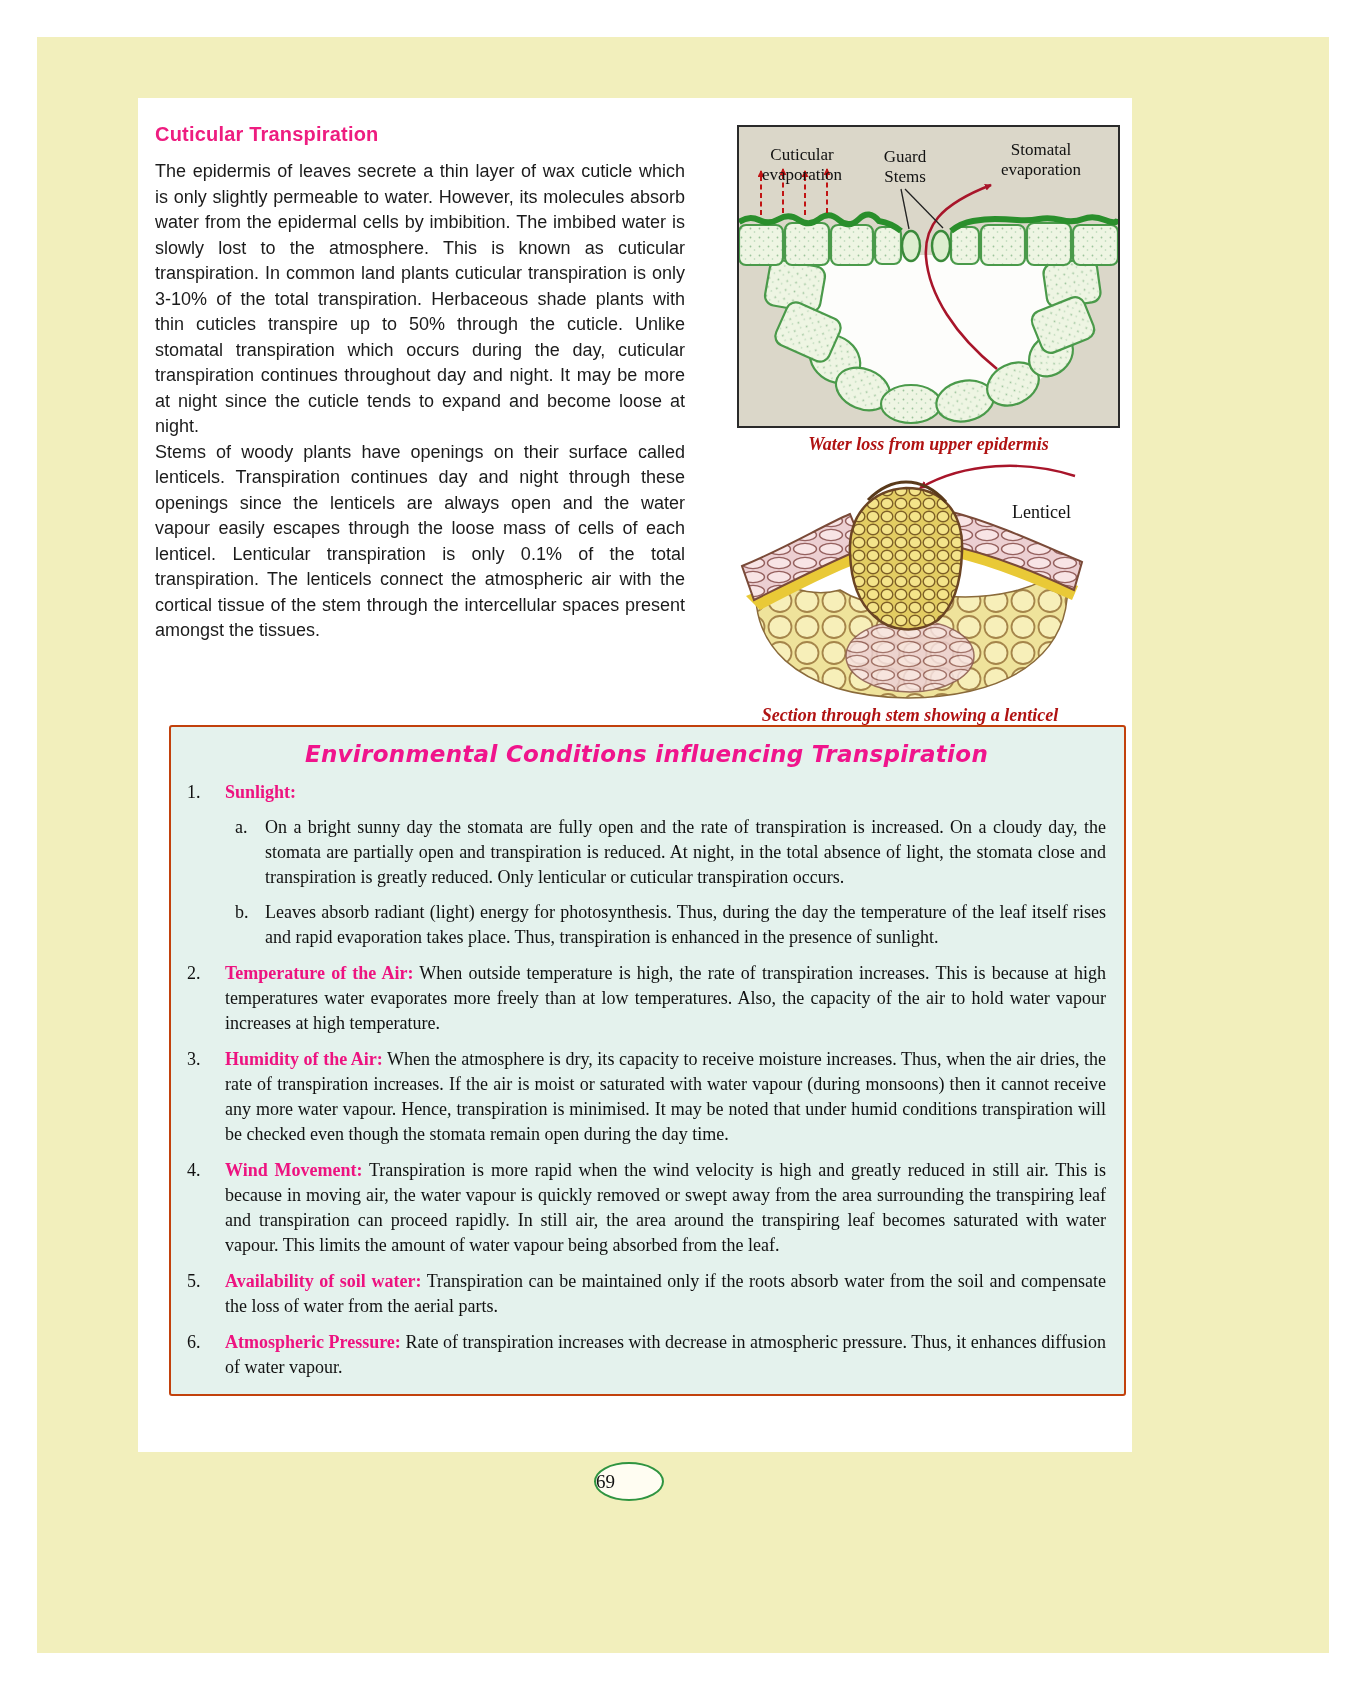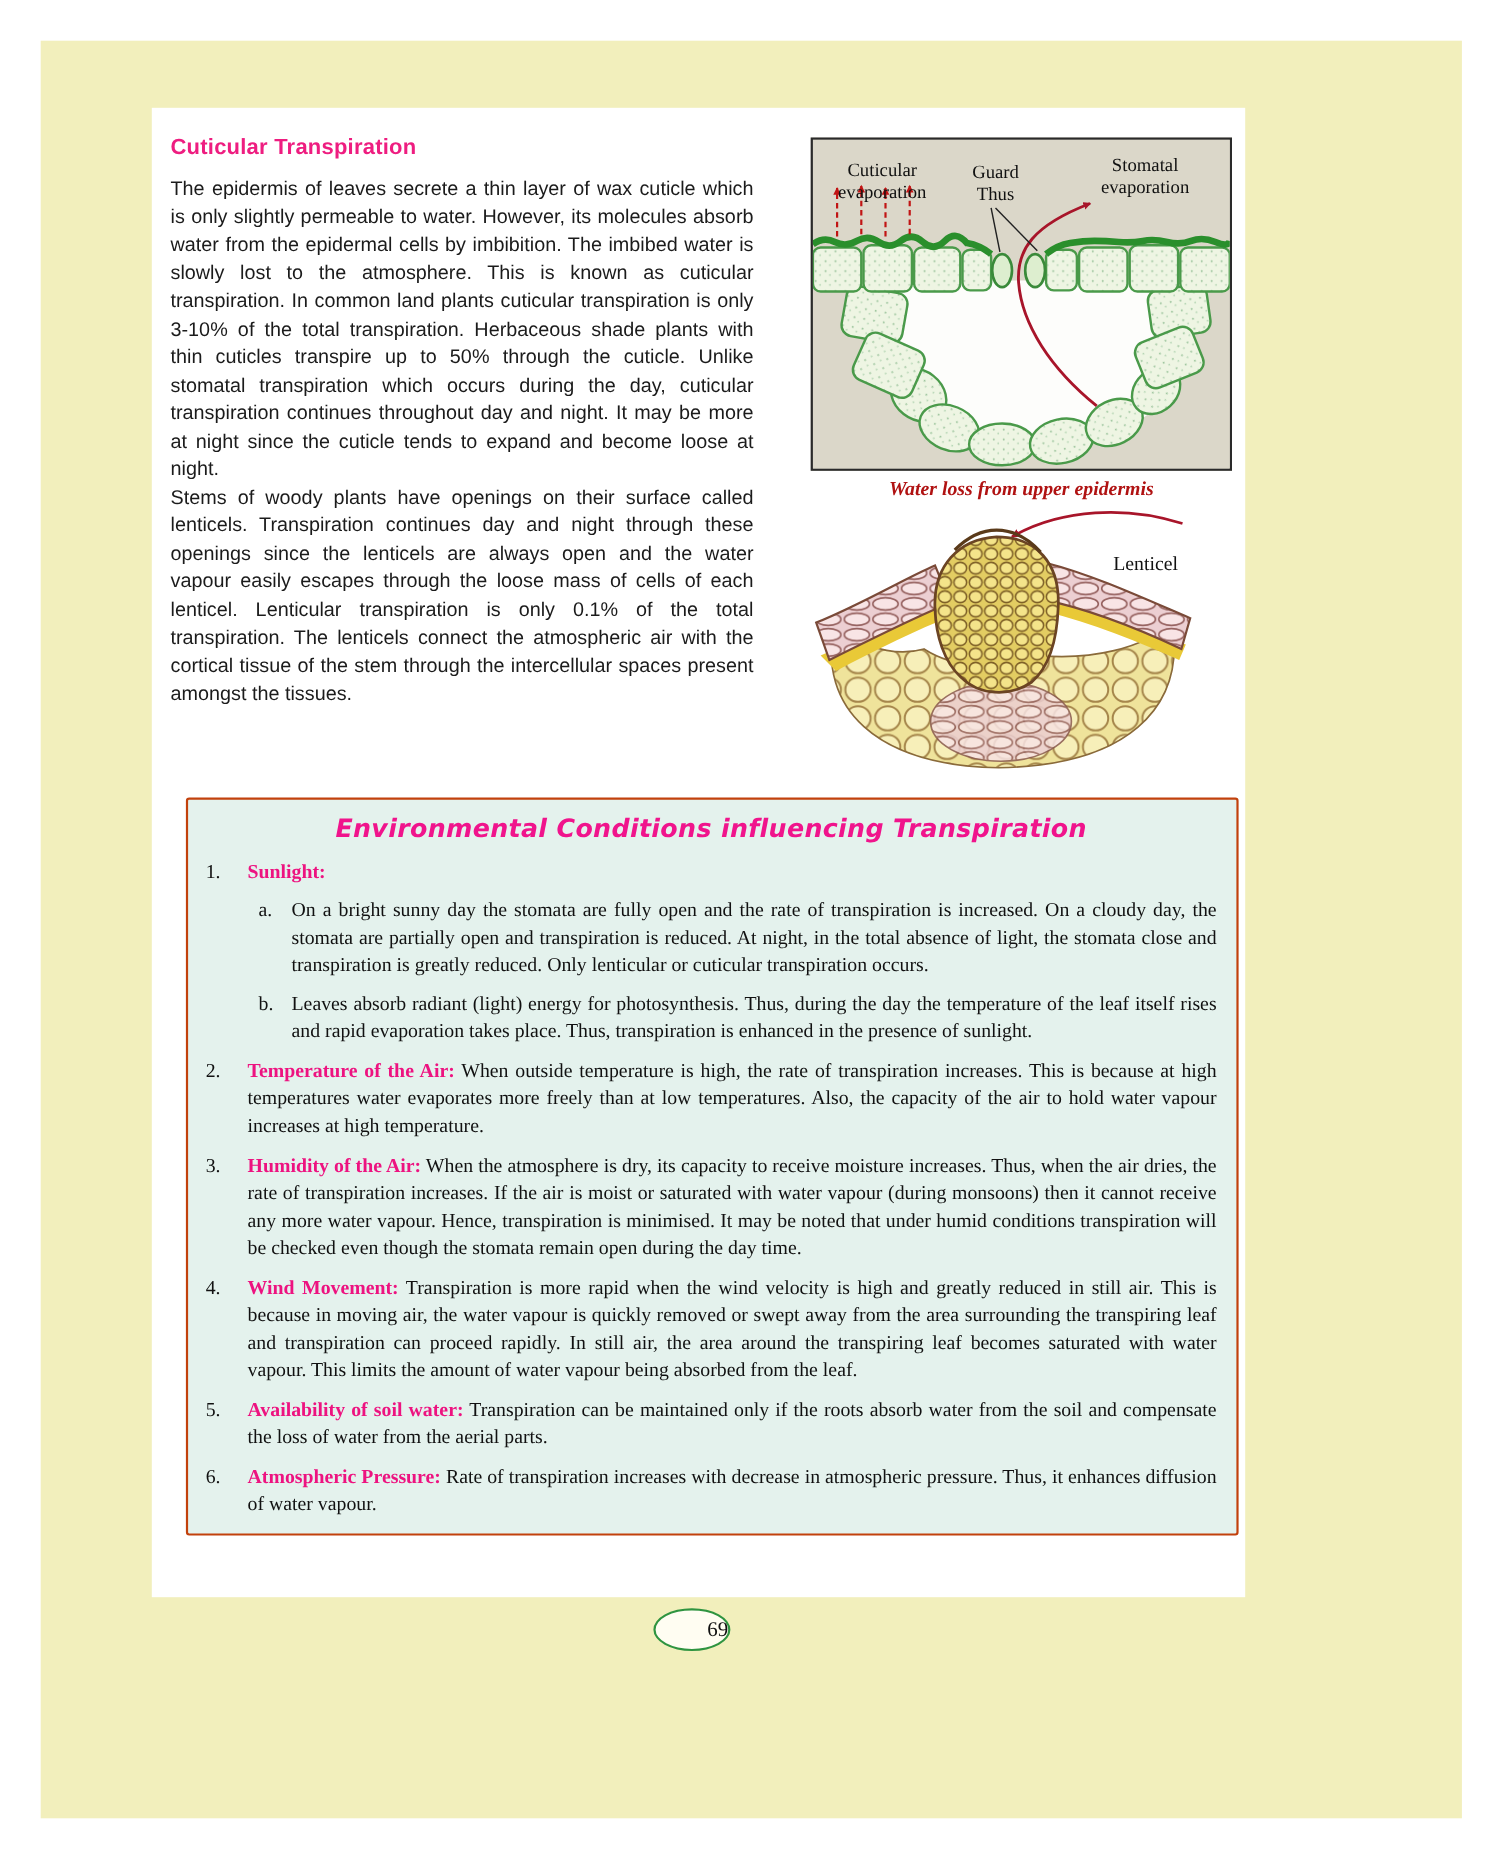--- a/index.html
+++ b/index.html
@@ -74,40 +74,40 @@
   .env-itext { flex:1; text-align:justify; }
   .env-label { font-weight:bold; color:#ed1380; }
   .sub-item { display:flex; margin-top:10px; }
   .sub-num { width:40px; flex:none; padding-left:10px; box-sizing:border-box; }
   .sub-text { flex:1; text-align:justify; }
 
   
   .page-oval {
     position:absolute; left:594px; top:1462px; width:70px; height:39px;
     border:2px solid #2f9440; border-radius:50%; background:#fffdf2;
-    box-sizing:border-box; display:flex; align-items:center; justify-content:flex-end;
+    box-sizing:border-box; display:flex; align-items:center; justify-content:flex-start;
     font:19px "Liberation Serif", serif; color:#111;
   }
 </style>
 </head>
 <body>
 
 <div id="root">
   <div class="sheet"></div>
   <div class="white-block"></div>
 
   <div class="left-col">
     <h2 class="section-heading">Cuticular Transpiration</h2>
     <p class="body-text">The epidermis of leaves secrete a thin layer of wax cuticle which is only slightly permeable to water. However, its molecules absorb water from the epidermal cells by imbibition. The imbibed water is slowly lost to the atmosphere. This is known as cuticular transpiration. In common land plants cuticular transpiration is only 3-10% of the total transpiration. Herbaceous shade plants with thin cuticles transpire up to 50% through the cuticle. Unlike stomatal transpiration which occurs during the day, cuticular transpiration continues throughout day and night. It may be more at night since the cuticle tends to expand and become loose at night.</p>
     <p class="body-text">Stems of woody plants have openings on their surface called lenticels. Transpiration continues day and night through these openings since the lenticels are always open and the water vapour easily escapes through the loose mass of cells of each lenticel. Lenticular transpiration is only 0.1% of the total transpiration. The lenticels connect the atmospheric air with the cortical tissue of the stem through the intercellular spaces present amongst the tissues.</p>
   </div>
 
   <div class="fig1">
     <div class="fig-label lbl-cuticular">Cuticular evaporation</div>
-    <div class="fig-label lbl-guard">Guard Thus</div>
+    <div class="fig-label lbl-guard">Guard Stems</div>
     <div class="fig-label lbl-stomatal">Stomatal evaporation</div>
     <svg viewBox="0 0 379 299" width="379" height="299">
       <defs>
         <marker id="mRed" markerWidth="9" markerHeight="9" refX="6" refY="3.5" orient="auto" markerUnits="userSpaceOnUse">
           <path d="M0,0 L7,3.5 L0,7 Z" fill="#c11414"></path>
         </marker>
         <marker id="mMaroon" markerWidth="9" markerHeight="9" refX="6" refY="3.5" orient="auto" markerUnits="userSpaceOnUse">
           <path d="M0,0 L7,3.5 L0,7 Z" fill="#a8152a"></path>
         </marker>
         <pattern id="cellFill" width="9" height="9" patternUnits="userSpaceOnUse">
@@ -183,20 +183,21 @@
       <ellipse cx="170" cy="198" rx="64" ry="36" fill="url(#pinkc)" stroke="#8a5a50" stroke-width="1.5" opacity="0.85"></ellipse>
       <path d="M 6,138 C 48,120 84,102 120,88 L 126,102 C 94,114 58,132 20,152 Z" fill="#e9c937"></path>
       <path d="M 214,84 C 252,94 298,112 338,128 L 332,142 C 296,126 252,108 210,98 Z" fill="#e9c937"></path>
       <path d="M 2,108 C 46,90 82,68 110,56 L 124,90 C 94,102 54,122 14,142 Z" fill="url(#pinkc)" stroke="#7a4a38" stroke-width="2"></path>
       <path d="M 212,54 C 252,64 300,86 342,104 L 334,132 C 296,114 252,96 204,86 Z" fill="url(#pinkc)" stroke="#7a4a38" stroke-width="2"></path>
       <path d="M 110,96 C 108,56 132,32 166,30 C 202,30 224,54 222,94 C 221,122 214,148 198,162 C 178,176 150,174 134,158 C 118,144 111,120 110,96 Z" fill="url(#smallc)" stroke="#6b4423" stroke-width="2.5"></path>
       <path d="M 128,42 Q 146,24 166,24 Q 188,24 206,44" fill="none" stroke="#5a3a1a" stroke-width="3"></path>
     </svg>
     <span class="lenticel-label">Lenticel</span>
   </div>
+  <div class="fig-caption caption2">Section through stem showing a lenticel</div>
 
   <div class="env-box">
     <div class="env-title">Environmental Conditions influencing Transpiration</div>
 
     <div class="env-item">
       <span class="env-num">1.</span>
       <div class="env-itext">
         <span class="env-label">Sunlight:</span>
         <div class="sub-item">
           <span class="sub-num">a.</span>

